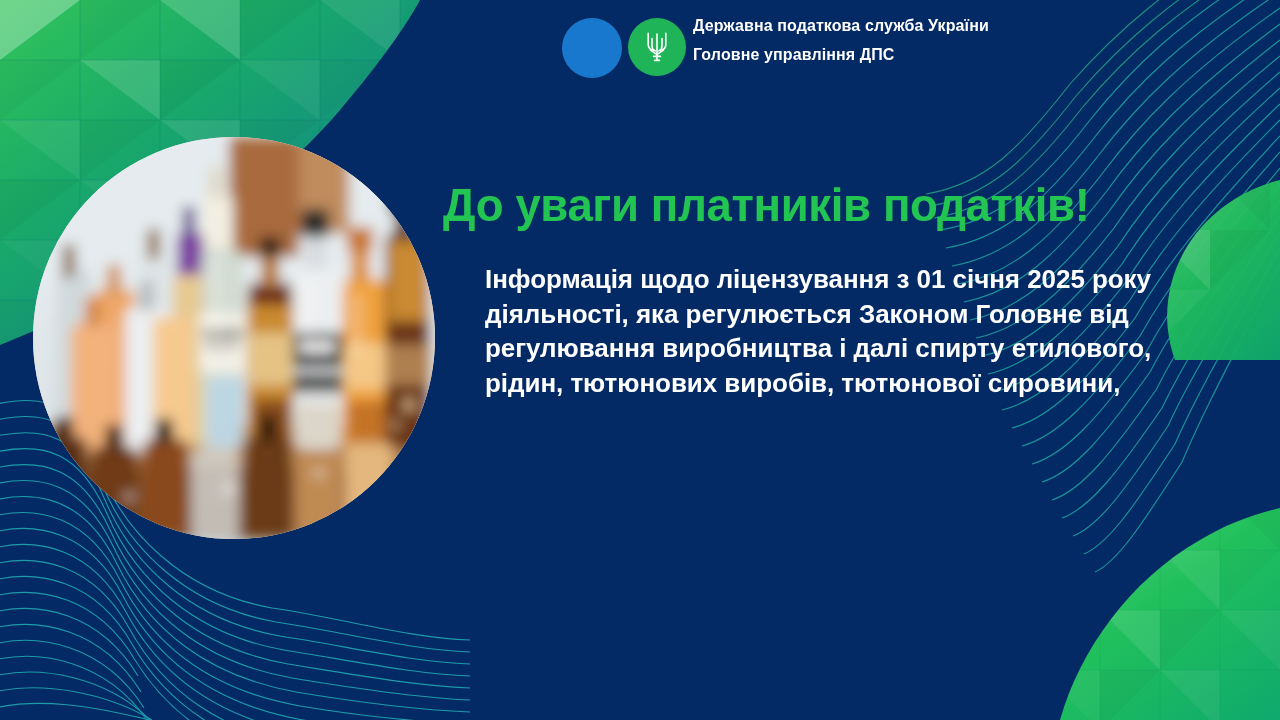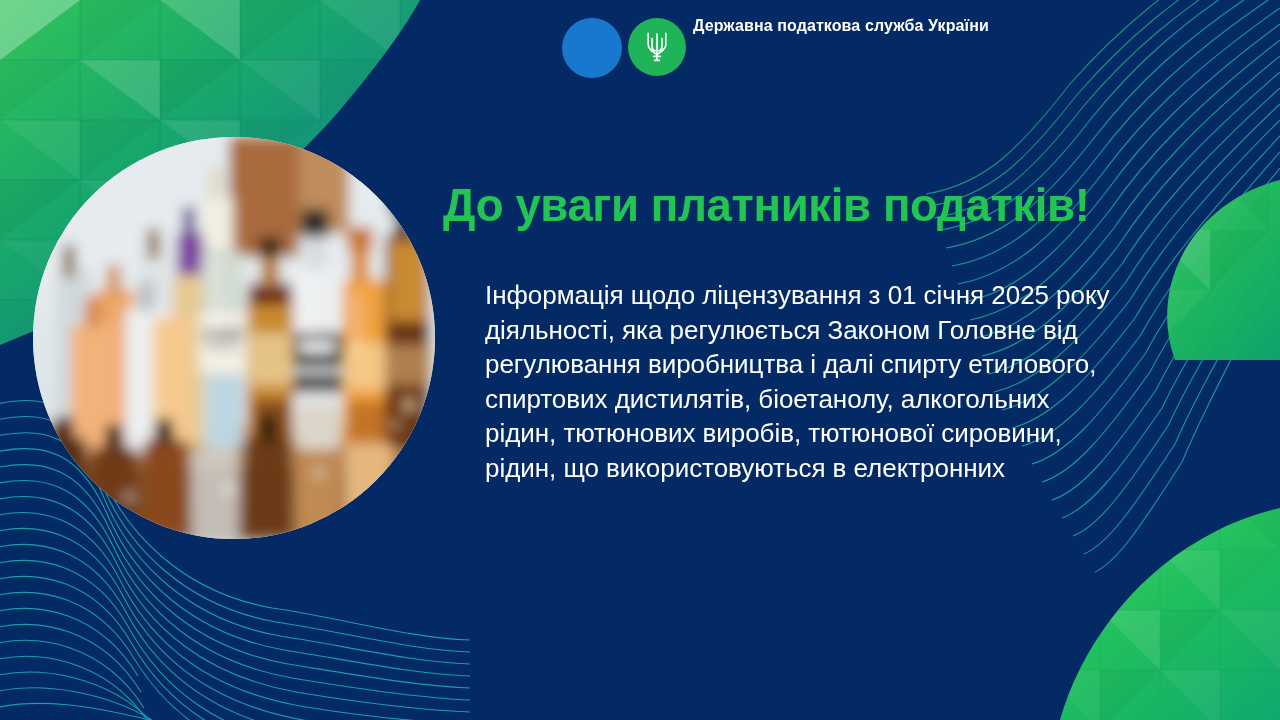--- a/index.html
+++ b/index.html
@@ -104,24 +104,23 @@
     white-space: nowrap;
   }
   .body-copy {
     position: absolute;
     left: 485px;
     top: 262px;
     width: 730px;
     z-index: 35;
     color: #FFFFFF;
     font-size: 26px;
-    font-weight: normal;
+    font-weight: bold;
     line-height: 34.5px;
     letter-spacing: -0.05px;
-    margin-top: 16px;
   }
   .body-copy p { margin: 0; white-space: nowrap; }
 </style>
 </head>
 <body>
 
 <div id="slide">
 
   <div class="bg-layer">
     <svg class="bg-svg" viewBox="0 0 1280 720" xmlns="http://www.w3.org/2000/svg">
@@ -292,20 +291,21 @@
             <path d="M18.0,8.6 V16.0 C18.0,18.6 16.4,20.2 14.8,20.8"></path>
             <path d="M6.6,20.0 L13,24.6 L19.4,20.0"></path>
             <path d="M9.6,26.4 H16.4"></path>
             <path d="M10.6,30.4 H15.4"></path>
           </g>
         </svg>
       </div>
     </div>
     <div class="header-text">
       <div class="header-line first">Державна податкова служба України</div>
+      <div class="header-line">Головне управління ДПС</div>
     </div>
   </div>
 
   <div class="photo-circle">
     <svg class="photo-svg" viewBox="0 0 402 402" xmlns="http://www.w3.org/2000/svg">
       <defs>
         <filter id="blurPhoto" x="-12%" y="-12%" width="124%" height="124%">
           <feGaussianBlur stdDeviation="6.5"></feGaussianBlur>
         </filter>
         <linearGradient id="wallGrad" x1="0" y1="0" x2="0" y2="1">
@@ -424,18 +424,16 @@
       </g>
     </svg>
   </div>
 
   <div class="headline">До уваги платників податків!</div>
 
   <div class="body-copy">
     <p>Інформація щодо ліцензування з 01 січня 2025 року</p>
     <p>діяльності, яка регулюється Законом Головне від</p>
     <p>регулювання виробництва і далі спирту етилового,</p>
-    <p>спиртових дистилятів, біоетанолу, алкогольних</p>
     <p>рідин, тютюнових виробів, тютюнової сировини,</p>
-    <p>рідин, що використовуються в електронних</p>
   </div>
 
 </div>
 
 </body></html>

